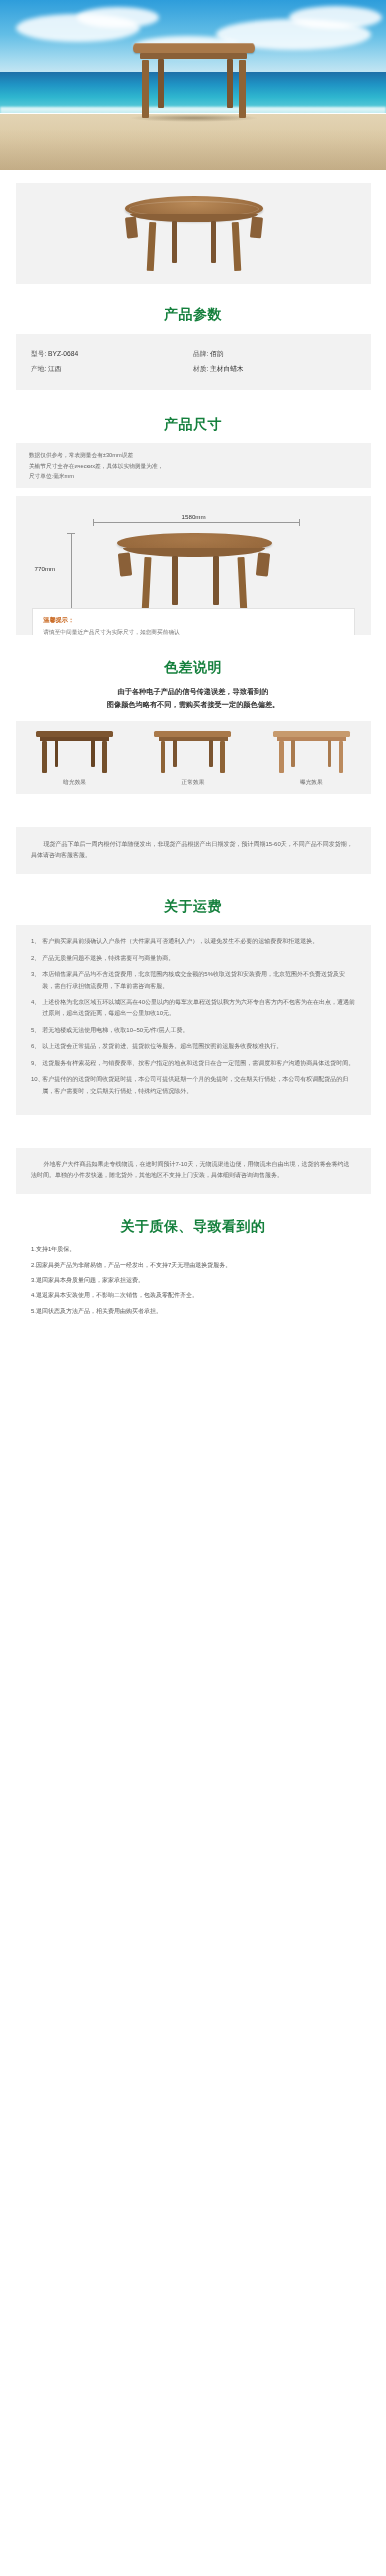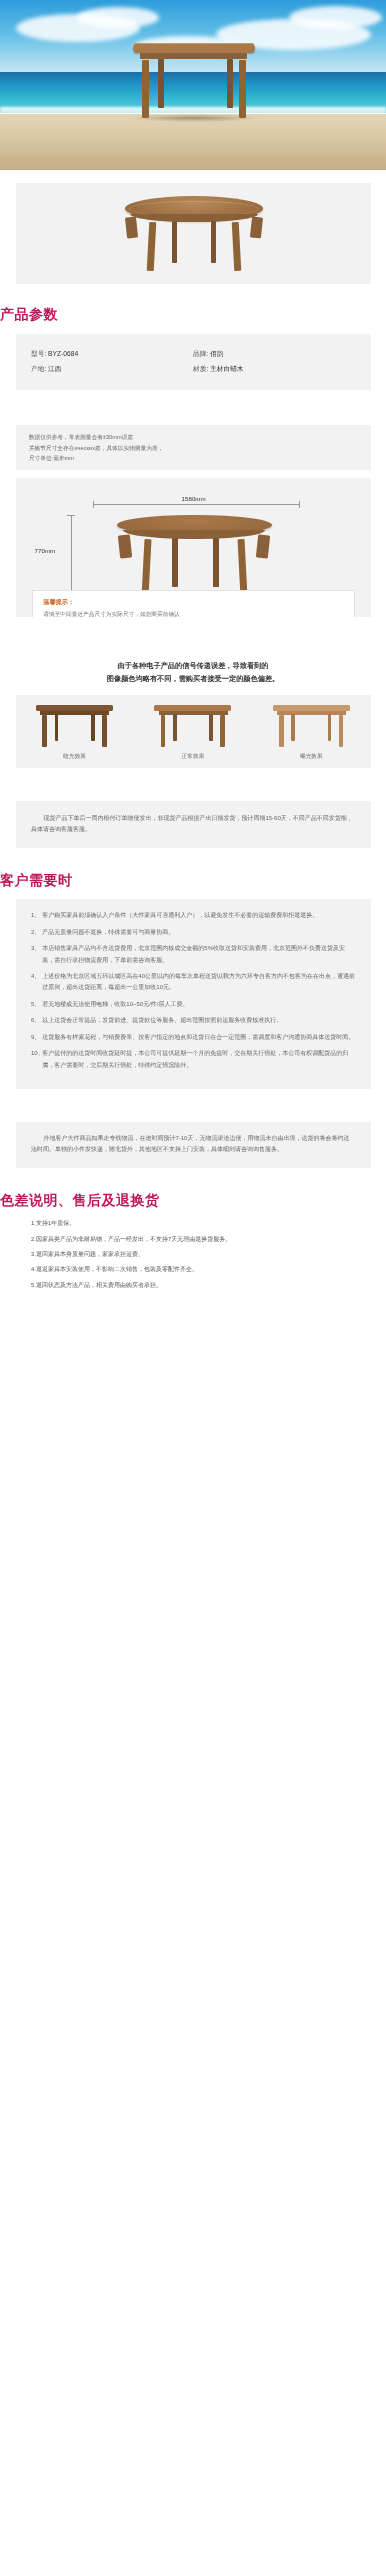--- a/index.html
+++ b/index.html
@@ -98,21 +98,21 @@
   }
   .round-table .rl { position:absolute; background:#8e6336; border-radius:1px; }
   .round-table .rl1 { left:23px;  top:26px;  width:6.7px; height:49px; transform:rotate(3deg); }
   .round-table .rl2 { left:108px; top:26px;  width:6.7px; height:49px; transform:rotate(-3deg); }
   .round-table .rl3 { left:47px;  top:25px;  width:5.7px; height:42px; background:#7a5430; }
   .round-table .rl4 { left:86px; top:25px;  width:5.7px; height:42px; background:#7a5430; }
 
   
   .sec { width:386px; }
   .sec-title {
-    font-size:14px; font-weight:bold; color:#be185d;
+    text-align:center; font-size:14px; font-weight:bold; color:#15803d;
     letter-spacing:0.5px;
   }
   .gray-card {
     margin:0 auto; background:#f2f2f2; width:355px;
   }
 
   
   .params-wrap { padding:21.6px 0 5.2px; }
   .params-card { padding:11.3px 15.5px 13.4px; }
   .params-row { display:flex; font-size:6.7px; color:#444; line-height:15.5px; }
@@ -173,21 +173,21 @@
   .tip-box {
     margin:9.3px auto 0; width:323px; background:#ffffff; border:0.5px solid #e2e2e2;
     padding:7.2px 10.3px 8.2px;
   }
   .tip-title { font-size:6.2px; font-weight:bold; color:#c8651c; margin-bottom:3.1px; }
   .tip-text { font-size:5.7px; color:#777; line-height:9.8px; }
 
   
   .color-wrap { padding:24px 0 0; }
   .color-desc {
-    margin:18px auto 0; width:309px; text-align:center;
+    margin:8px auto 0; width:309px; text-align:center;
     font-size:7.2px; color:#333; line-height:13.4px; font-weight:bold;
   }
   .swatch-card {
     margin:9.3px auto 0; width:355px; background:#f2f2f2; padding:10.3px 0 7.2px;
     display:flex; justify-content:space-around;
   }
   .swatch { width:98px; text-align:center; }
   .swatch .mini {
     margin:0 auto; width:77px; height:44px; position:relative;
   }
@@ -285,20 +285,21 @@
         </div>
         <div class="cell">
           <span class="k">材质:</span>
           <span class="v">主材白蜡木</span>
         </div>
       </div>
     </div>
   </div>
 
   <div class="sec size-wrap">
+    <div class="sec-title">产品尺寸</div>
     <div class="size-note" style="white-space:pre-line;">数据仅供参考，常表测量会有±30mm误差
 关榆节尺寸全存在ических差，具体以实物测量为准，
 尺寸单位:毫米mm</div>
     <div class="size-figure">
       <div class="dim-h">
         <div class="line"></div>
         <div class="cap-l"></div>
         <div class="cap-r"></div>
         <div class="txt">1580mm</div>
       </div>
@@ -320,20 +321,21 @@
       </div>
       <div class="tip-box" style="position:absolute;left:16.5px;top:103px;width:323px;">
         <div class="tip-title">温馨提示：</div>
         <div class="tip-text" style="white-space:pre-line;">请慎至中间量近产品尺寸为实际尺寸，如您商买前确认
 需要花方出度。</div>
       </div>
     </div>
   </div>
 
   <div class="sec color-wrap">
+    <div class="sec-title">色差说明</div>
     <div class="color-desc" style="white-space:pre-line;">由于各种电子产品的信号传递误差，导致看到的
 图像颜色均略有不同，需购买者接受一定的颜色偏差。</div>
     <div class="swatch-card">
       <div class="swatch">
         <div class="mini tbl">
           <div class="mtop" style="background:#7d5530;"></div>
           <div class="mapron" style="background:#6d4828;"></div>
           <div class="ml ml3" style="background:#664424;"></div>
           <div class="ml ml4" style="background:#664424;"></div>
           <div class="ml ml1" style="background:#74502c;"></div>
@@ -366,21 +368,21 @@
     </div>
   </div>
 
   <div class="sec txt-sec">
     <div class="txt-card">
       <p class="indent">现货产品下单后一周内根付订单随便发出，非现货产品根据产出日期发货，预计周期15-60天，不同产品不同发货期，具体请咨询客服客服。</p>
     </div>
   </div>
 
   <div class="sec txt-sec">
-    <div class="sec-title">客户需要时</div>
+    <div class="sec-title">关于运费</div>
     <div class="txt-card">
       <ol>
         <li><span class="num">1、</span><span>客户购买家具前须确认入户条件（大件家具可否通利入户），以避免发生不必要的运输费费和拒退退换。</span></li>
         <li><span class="num">2、</span><span>产品无质量问题不退换，特殊需要可与商量协商。</span></li>
         <li><span class="num">3、</span><span>本店销售家具产品均不含送货费用，北京范围内核成交金额的5%收取送货和安装费用，北京范围外不负责送货及安装，需自行承担物流费用，下单前需咨询客服。</span></li>
         <li><span class="num">4、</span><span>上述价格为北京区域五环以城区高在40公里以内的每车次单程送货以我方为六环专自客方内不包客为在在出点，遭遇前过原则，超出送货距离，每超出一公里加收10元。</span></li>
         <li><span class="num">5、</span><span>若无地楼或无法使用电梯，收取10~50元/件/层人工费。</span></li>
         <li><span class="num">6、</span><span>以上送货会正常提品，发货前进、提货款位等服务。超出范围按照前运服务收费核准执行。</span></li>
         <li><span class="num">9、</span><span>送货服务有样索花程，与销费费率、按客户指定的地点和送货日在合一定范围，需调度和客户沟通协商具体送货时间。</span></li>
         <li><span class="num">10、</span><span>客户提付的的送货时间收货延时提，本公司可提供延期一个月的免提时，交在期关行情处，本公司有权调配货品的归属，客户需要时，交后期关行情处，特殊约定情况除外。</span></li>
@@ -389,21 +391,21 @@
   </div>
 
   <div class="sec txt-sec">
     <div class="txt-card">
       <p class="indent">外地客户大件商品如果走专线物流，在途时间预计7-10天，无物流渠道边便，用物流未自由出境，送货的将会将约送法时间。单独的小件发快递，随北货外，其他地区不支持上门安装，具体细则请咨询询售服务。</p>
     </div>
   </div>
 
 
   <div class="sec last-sec">
-    <div class="sec-title">色差说明、售后及退换货</div>
+    <div class="sec-title">关于质保、导致看到的</div>
     <ul class="plain-list">
       <li>1.支持1年质保。</li>
       <li>2.因家具类产品为非耐易物，产品一经发出，不支持7天无理由退换货服务。</li>
       <li>3.退回家具本身质量问题，家家承担运费。</li>
       <li>4.退返家具本安装使用，不影响二次销售，包装及零配件齐全。</li>
       <li>5.退回状态及方法产品，相关费用由购买者承担。</li>
     </ul>
   </div>
 
 </div>

